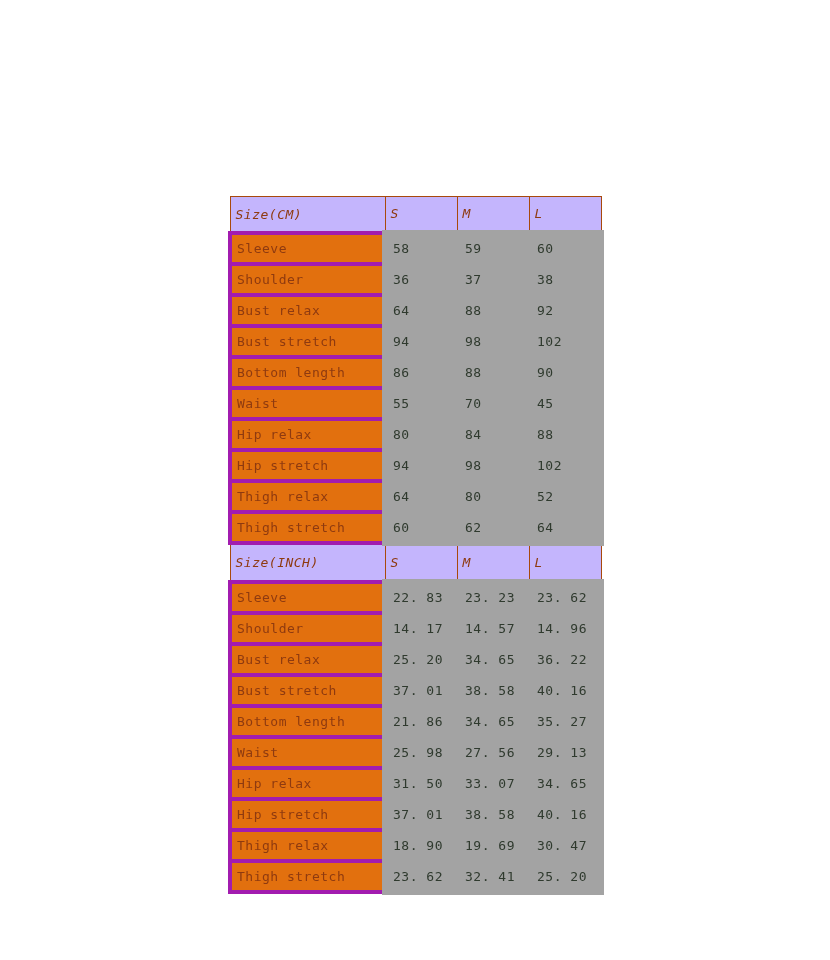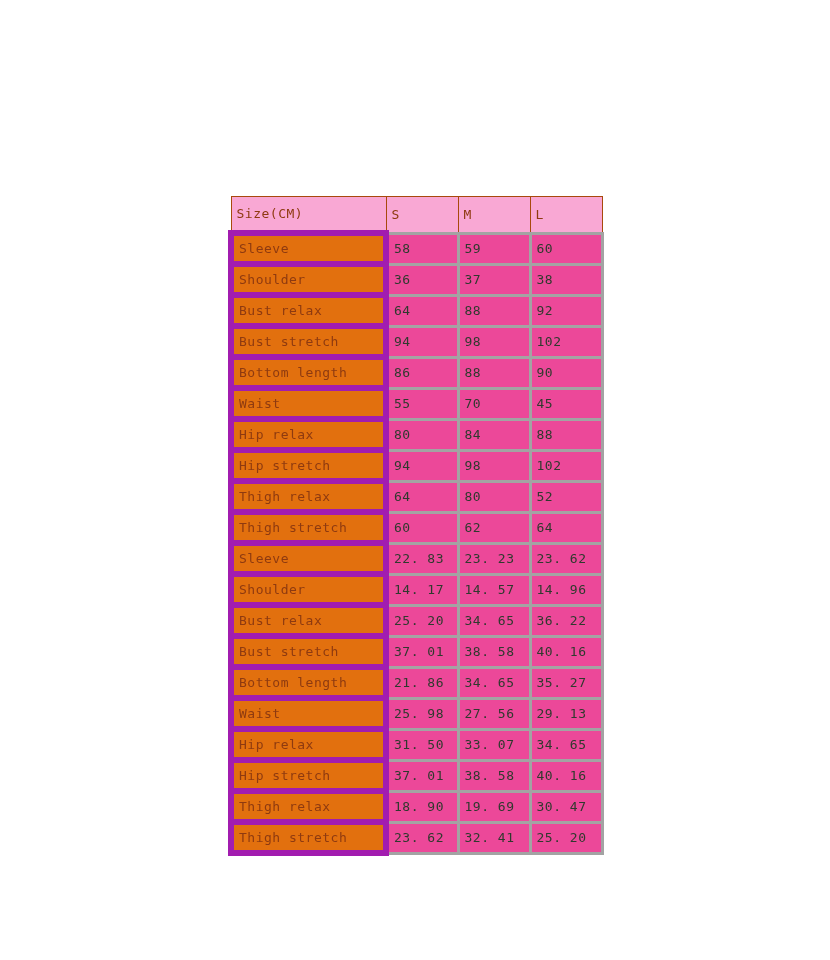--- a/index.html
+++ b/index.html
@@ -42,37 +42,38 @@
     vertical-align: middle;
     white-space: nowrap;
     overflow: hidden;
     letter-spacing: 0.5px;
   }
 
   
   .cell-label {
     background: #E2700E;
     color: #8E3A10;
-    border: 6px solid #a21caf;
+    border: 4px solid #a21caf;
   }
 
   
   .cell-data {
-    background: #ec4899;
+    background: #a3a3a3;
     color: #2F3A2E;
-    border: 3px solid #a3a3a3;
+    border: 6px solid #a3a3a3;
   }
 
   
   tr.section-header td {
-    background: #f9a8d4;
+    background: #c4b5fd;
     color: #8E3A10;
     border: 1px solid #A8490C;
     height: 33px;
     font-size: 13px;
+    font-style: italic;
   }
 </style>
 </head>
 <body>
 
 <div class="size-table-wrap">
   <table class="size-table">
     <colgroup>
       <col class="c-label">
       <col class="c-s">
@@ -139,20 +140,26 @@
           <td class="cell-data">64</td>
           <td class="cell-data">80</td>
           <td class="cell-data">52</td>
         </tr>
         <tr>
           <td class="cell-label">Thigh stretch</td>
           <td class="cell-data">60</td>
           <td class="cell-data">62</td>
           <td class="cell-data">64</td>
         </tr>
+        <tr class="section-header">
+          <td>Size(INCH)</td>
+          <td>S</td>
+          <td>M</td>
+          <td>L</td>
+        </tr>
         <tr>
           <td class="cell-label">Sleeve</td>
           <td class="cell-data">22. 83</td>
           <td class="cell-data">23. 23</td>
           <td class="cell-data">23. 62</td>
         </tr>
         <tr>
           <td class="cell-label">Shoulder</td>
           <td class="cell-data">14. 17</td>
           <td class="cell-data">14. 57</td>

